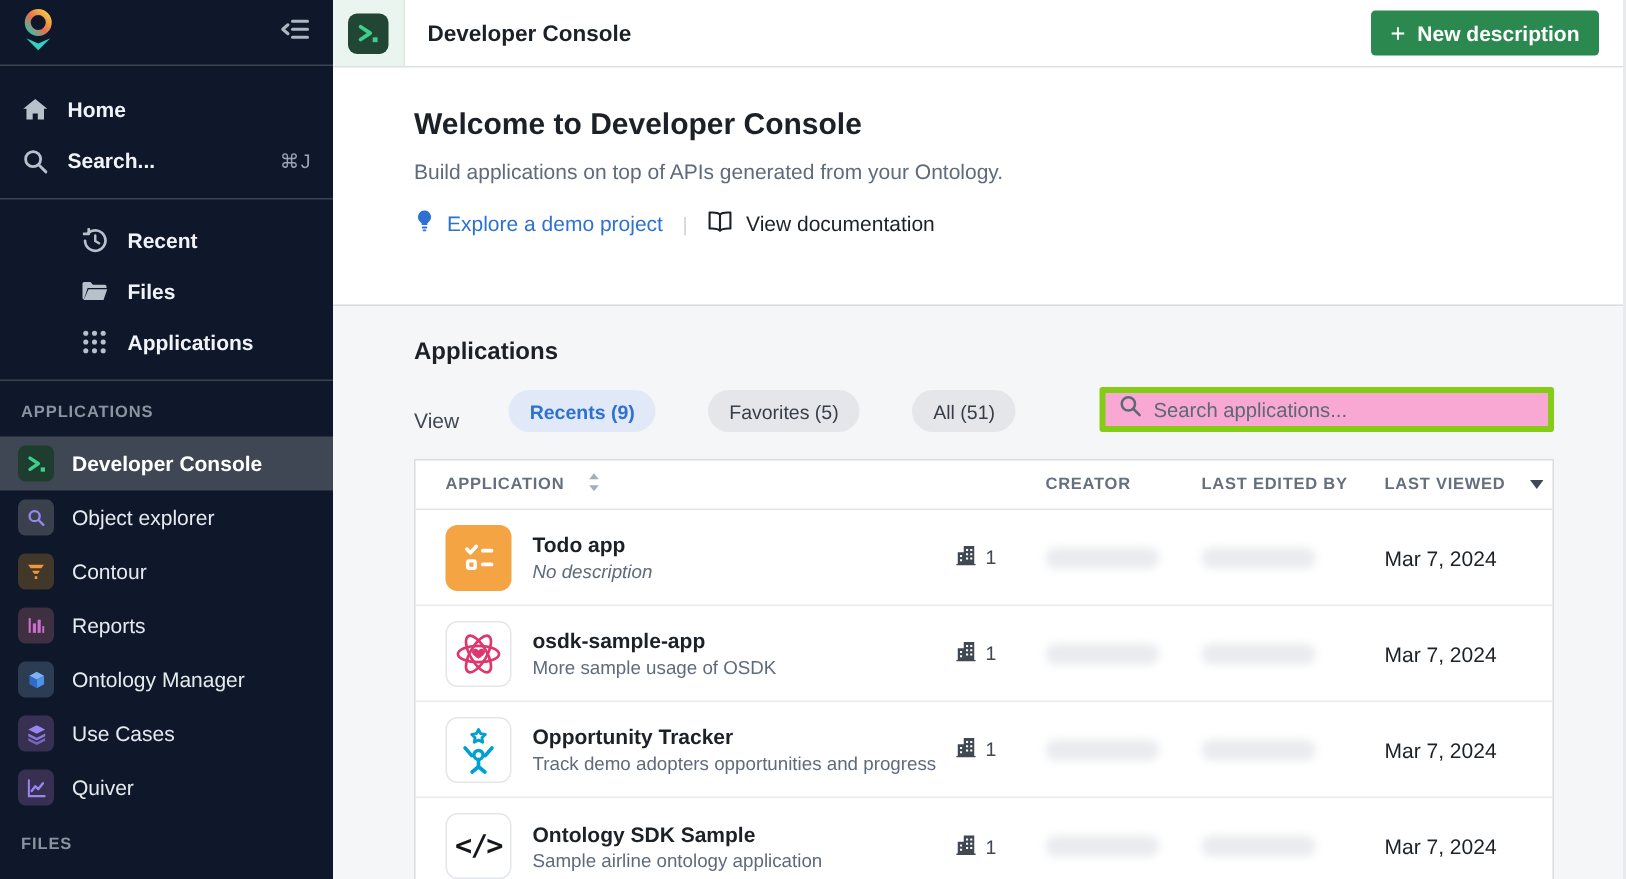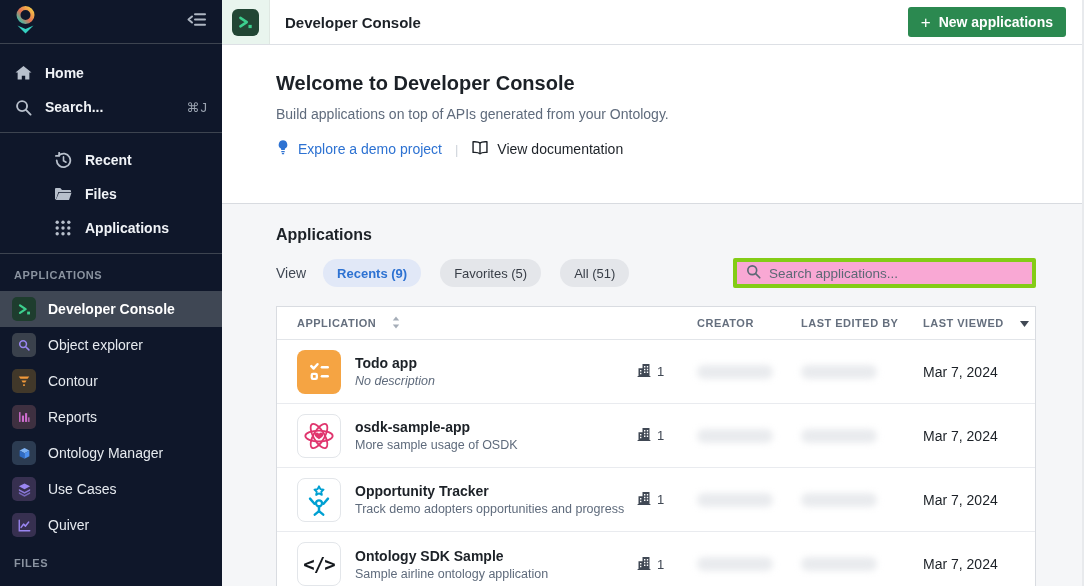--- a/index.html
+++ b/index.html
@@ -49,21 +49,21 @@
   .welcome .sub { margin-top:11px; font-size:14px; color:#5f6b7c; }
   .welcome-links { margin-top:17px; display:flex; align-items:center; font-size:14px; }
   .wlink { display:flex; align-items:center; gap:8px; cursor:pointer; }
   .wlink.blue { color:#2d72d2; }
   .wlink.dark { color:#1c2127; }
   .vsep { color:#ced3da; margin:0 13px; font-size:13px; }
 
   .apps-zone { flex:1; background:#f5f6f8; border-top:1px solid #d8dbe0;
     padding:22px 46px 0 54px; overflow:hidden; }
   .apps-zone h2 { font-size:16px; font-weight:700; color:#1c2127; }
-  .controls { margin-top:14px; display:flex; align-items:center; }
+  .controls { margin-top:14px; display:flex; align-items:flex-end;gap:16px; }
   .view-label { font-size:14px; color:#404854; margin-right:17px; }
   .pill { height:28px; border-radius:14px; border:none; padding:0 14px; font-size:13px;
     color:#383e47; background:#e4e6ea; margin-right:19px; cursor:pointer;
     font-family:"Liberation Sans", sans-serif; }
   .pill.active { background:#e1e8f7; color:#2d72d2; font-weight:600; }
   .searchbox { margin-left:auto; width:303px; height:30px; background:#f9a8d4;
     border:4px solid #84cc16; border-radius:2px; display:flex; align-items:center;
     padding:0 9px; gap:8px; }
   .searchbox input { border:none; outline:none; flex:1; font-size:13.5px; color:#1c2127;
     font-family:"Liberation Sans", sans-serif; background:transparent; }
@@ -272,21 +272,21 @@
         <span class="dc-badge">
           <svg width="17" height="17" viewBox="0 0 20 20">
               <path d="M4 4.5l7.5 5L4 14.5" stroke="#3dcf8e" stroke-width="3" fill="none" stroke-linejoin="round" stroke-linecap="round"></path>
               <rect x="13.5" y="12.8" width="3.8" height="3.8" fill="#3dcf8e"></rect>
             </svg>
         </span>
       </div>
       <span class="topbar-title">Developer Console</span>
       <button class="new-app-btn">
         <span class="plus">+</span>
-        <span>New applications</span>
+        <span>New description</span>
       </button>
     </header>
 
     <section class="welcome">
       <h1>Welcome to Developer Console</h1>
       <div class="sub">Build applications on top of APIs generated from your Ontology.</div>
       <div class="welcome-links">
         <span class="wlink blue">
           <span>
             <svg width="14" height="17" viewBox="0 0 16 18" fill="#2d72d2">

